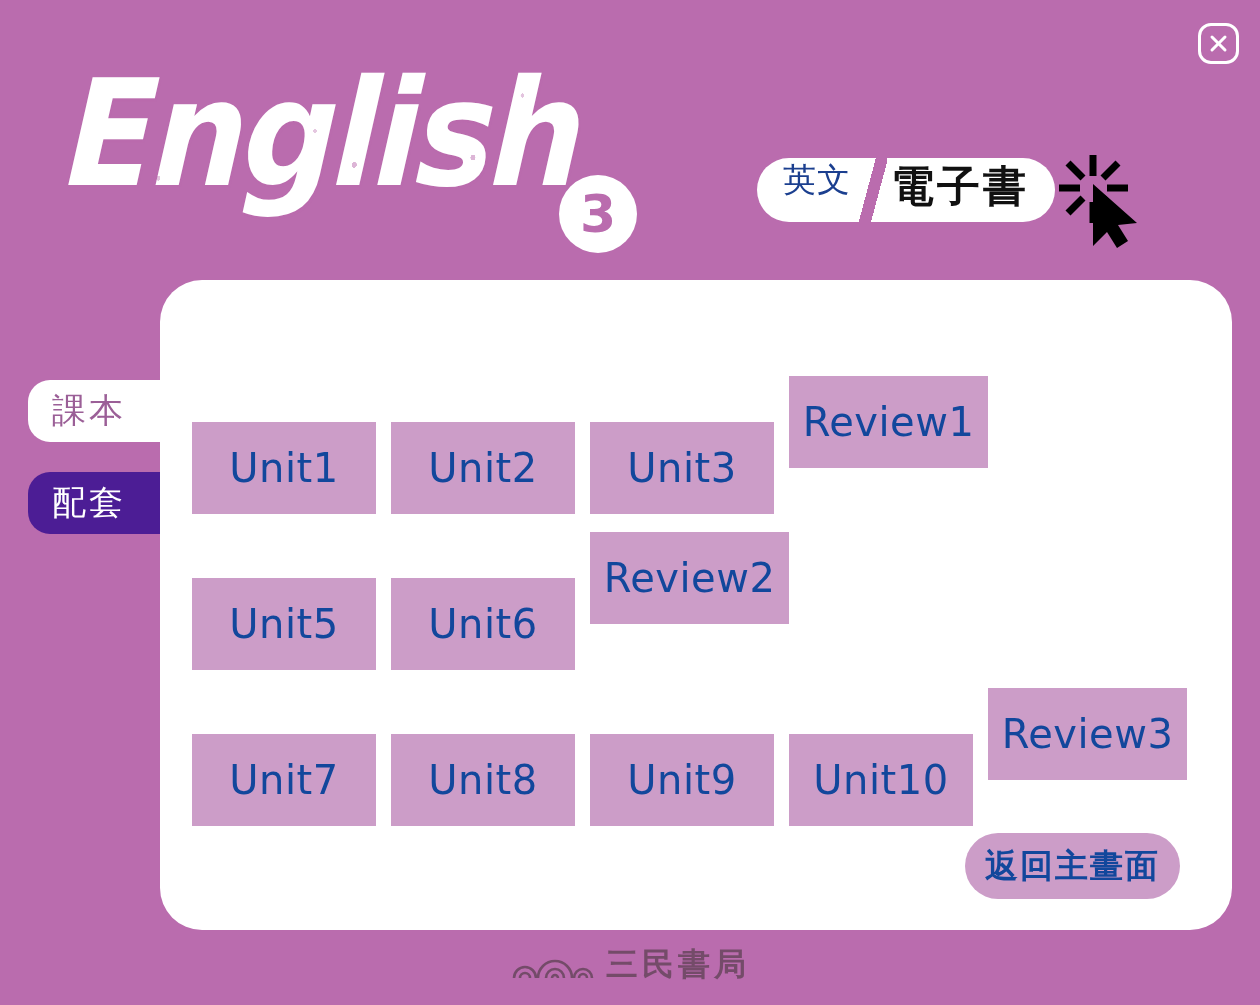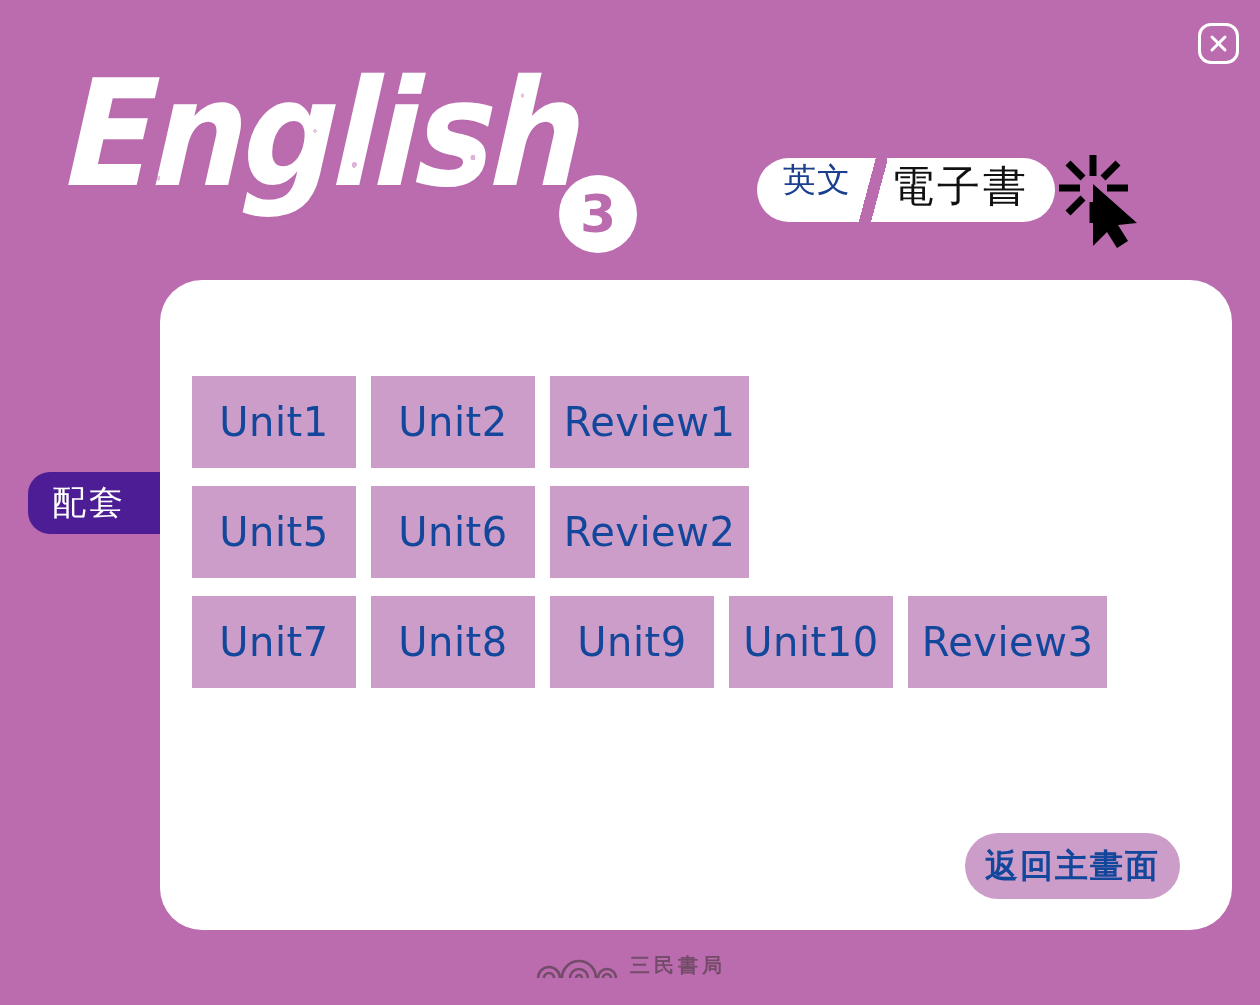--- a/index.html
+++ b/index.html
@@ -125,21 +125,21 @@
     width: 30px;
     height: 64px;
     flex: none;
     background: linear-gradient(105deg,
       transparent 0 40%, #ba6cae 40% 66%, transparent 66% 100%);
   }
   #pill-kind {
     color: #111111;
     font-family: "DejaVu Serif", "Liberation Serif", serif;
     font-size: 43px;
-    font-weight: 400;
+    font-weight: 700;
     padding: 0 26px 0 4px;
     letter-spacing: 3px;
     white-space: nowrap;
   }
 
   
   #click-cursor {
     position: absolute;
     left: 1055px;
     top: 140px;
@@ -213,21 +213,21 @@
     box-sizing: border-box;
     display: flex;
     align-items: center;
     justify-content: center;
     font-family: "DejaVu Sans", "Liberation Sans", sans-serif;
     font-size: 40px;
     letter-spacing: 0.5px;
     cursor: pointer;
     white-space: nowrap;
   }
-  .unit-btn.w-unit   { width: 164px; }
+  .unit-btn.w-unit   { width: 184px; margin-top: 46px; }
   .unit-btn.w-review { width: 199px; }
 
   
   #home-btn {
     position: absolute;
     left: 805px;
     top: 553px;
     width: 215px;
     height: 66px;
     border: 0;
@@ -250,21 +250,21 @@
     bottom: 18px;
     height: 44px;
     display: flex;
     align-items: center;
     justify-content: center;
     gap: 10px;
     opacity: .62;
   }
   #footer-logo-text {
     font-family: "DejaVu Serif", "Liberation Serif", serif;
-    font-size: 20px;
+    font-size: 32px;
     font-weight: bold;
     color: #4a3840;
     letter-spacing: 4px;
     white-space: nowrap;
   }
 </style>
 </head>
 <body>
 
 <div id="app">
@@ -294,29 +294,33 @@
       <line x1="4" y1="48" x2="25" y2="48"></line>
       <line x1="52" y1="48" x2="73" y2="48"></line>
       <line x1="13" y1="23" x2="28" y2="38"></line>
       <line x1="48" y1="58" x2="63" y2="73"></line>
       <line x1="63" y1="23" x2="48" y2="38"></line>
       <line x1="28" y1="58" x2="13" y2="73"></line>
     </g>
     <path d="M38 44 L38 106 L52 92 L62 108 L73 101 L63 85 L82 83 Z" fill="#000000"></path>
   </svg>
 
+  <div class="side-tab" id="tab-textbook">
+    <span>課本</span>
+  </div>
   <div class="side-tab" id="tab-supplement">
     <span>配套</span>
   </div>
 
   <div id="panel">
     <div id="unit-grid">
         <div class="unit-row">
           <button class="unit-btn w-unit">Unit1</button>
           <button class="unit-btn w-unit">Unit2</button>
+          <button class="unit-btn w-unit">Unit3</button>
           <button class="unit-btn w-review">Review1</button>
         </div>
         <div class="unit-row">
           <button class="unit-btn w-unit">Unit5</button>
           <button class="unit-btn w-unit">Unit6</button>
           <button class="unit-btn w-review">Review2</button>
         </div>
         <div class="unit-row">
           <button class="unit-btn w-unit">Unit7</button>
           <button class="unit-btn w-unit">Unit8</button>

